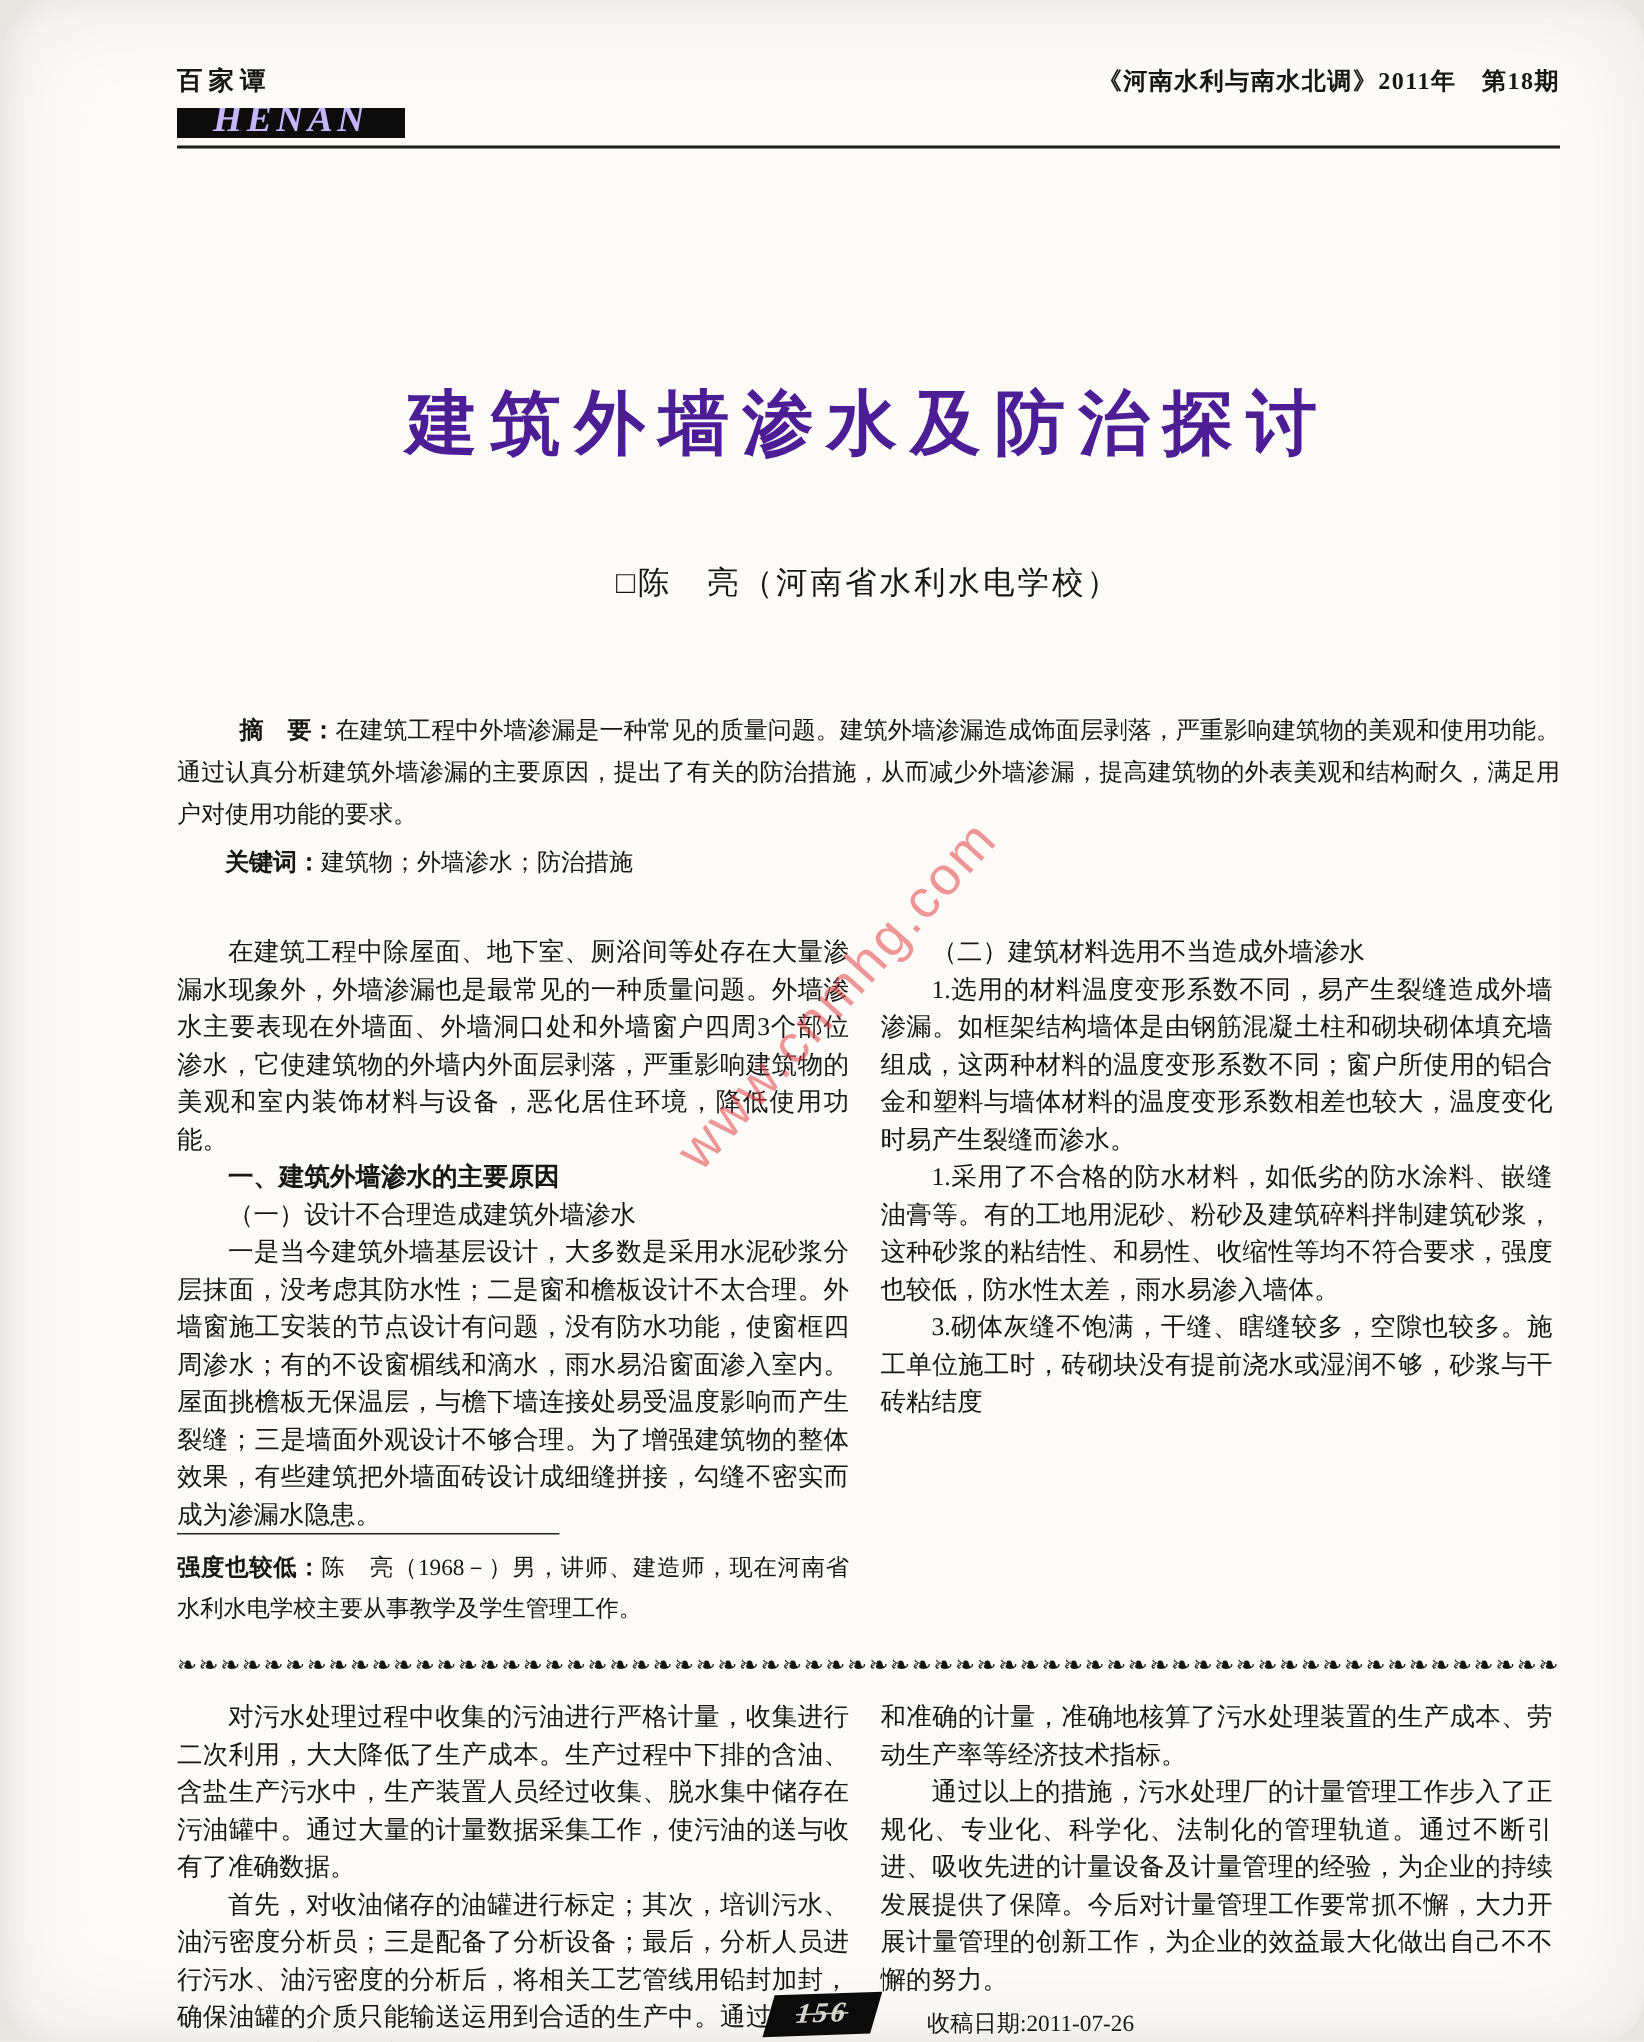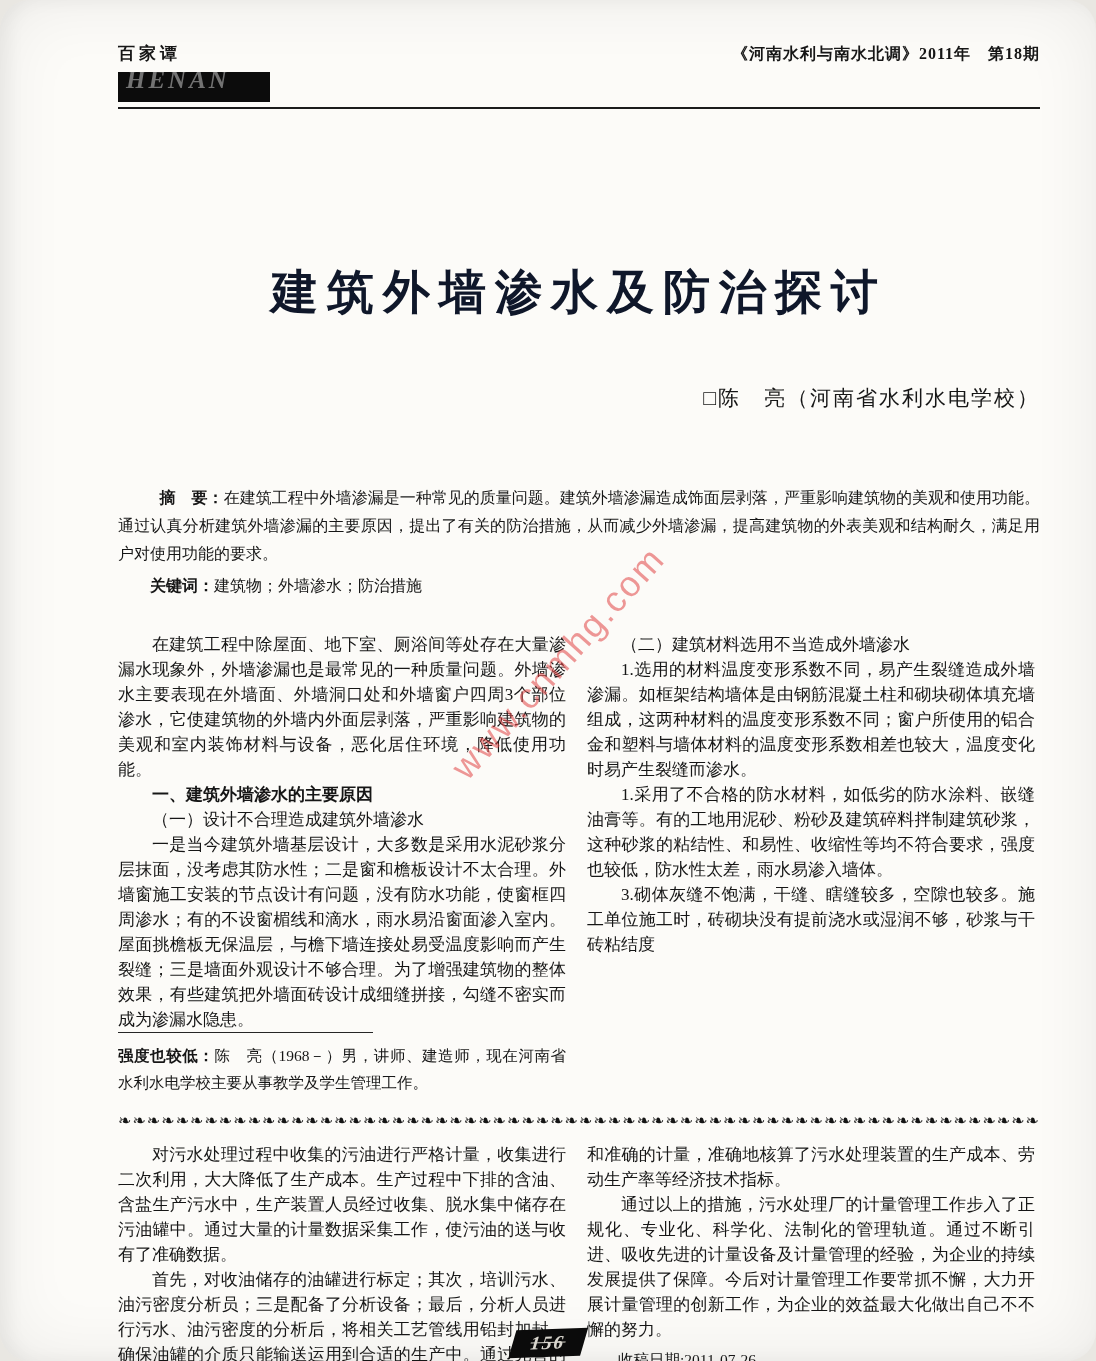--- a/index.html
+++ b/index.html
@@ -14,31 +14,31 @@
     overflow:hidden;
     box-shadow: inset 0 0 70px rgba(0,0,0,0.07), inset 8px 0 18px rgba(0,0,0,0.05);
     border-radius: 30px;
   }
   .content { position:absolute; left:118px; right:56px; top:0; }
 
   
   .header-row { display:flex; justify-content:space-between; align-items:flex-end; padding-top:42px; }
   .column-name { font-family:"Liberation Sans", sans-serif; font-size:17px; font-weight:bold; letter-spacing:4px; }
   .journal-issue { font-size:16px; font-weight:bold; letter-spacing:1px;text-align:center; }
-  .masthead { margin-top:7px; width:152px; height:30px; background:#0c0c0c; color:#737373; overflow:hidden;
+  .masthead { margin-top:7px; width:152px; height:20px; background:#0c0c0c; color:#c4b5fd; overflow:hidden;
               font-family:"Liberation Serif", serif; font-weight:bold; font-style:italic;
-              font-size:25px; line-height:30px; letter-spacing:3px; padding-left:8px; }
+              font-size:25px; line-height:30px; letter-spacing:3px; padding-left:24px; }
   .masthead span { display:inline-block; transform:translateY(-7px); }
   .header-rule { border-top:2px solid #1b1b1b; margin-top:5px; }
 
   
   .article-title { margin-top:152px; text-align:center;
     font-family:"Liberation Sans", sans-serif; font-weight:800;
-    font-size:47px; letter-spacing:9px; color:#0f172a; }
-  .author-line { margin-top:60px; text-align:right; font-size:21px; letter-spacing:2px; }
+    font-size:47px; letter-spacing:9px; color:#4c1d95; }
+  .author-line { margin-top:60px; text-align:center; font-size:21px; letter-spacing:2px; }
 
   
   .abstract-block { margin-top:72px; font-size:16px; line-height:28px; text-align:justify; }
   .abstract-block .abstract-p { text-indent:2.6em; }
   .kw-line { margin-top:4px; text-indent:2em; }
   .b { font-weight:bold; }
 
   
   .cols { display:flex; gap:21px; margin-top:32px; }
   .col { width:calc(50% - 13px); font-size:17px; line-height:25px; text-align:justify;

